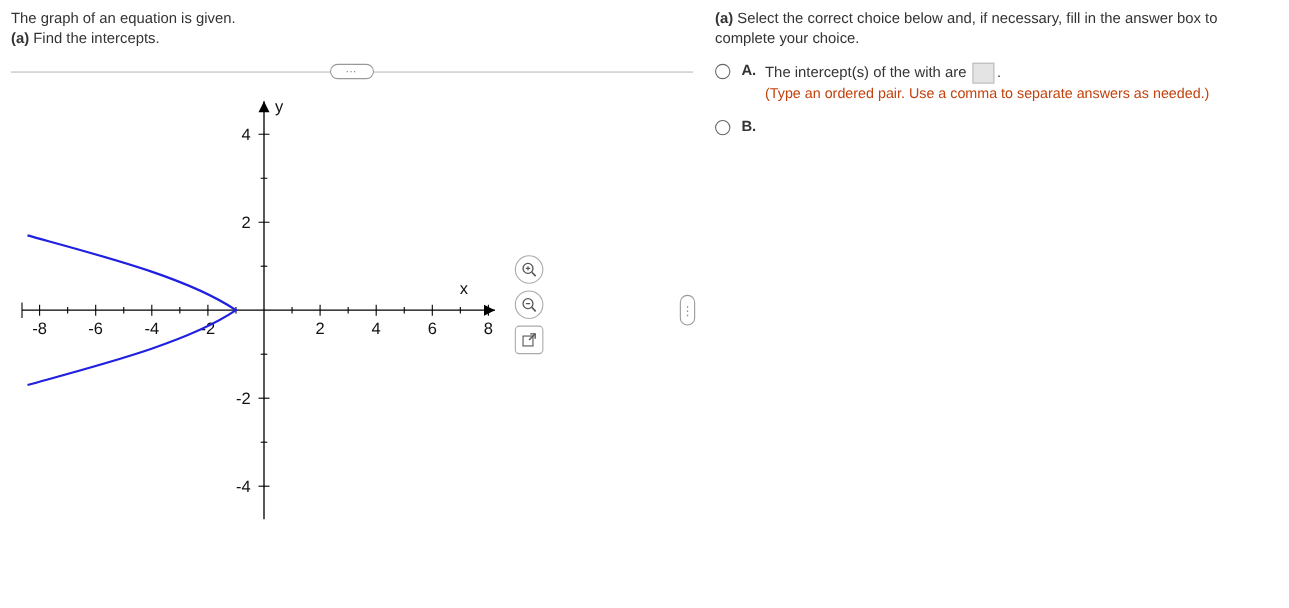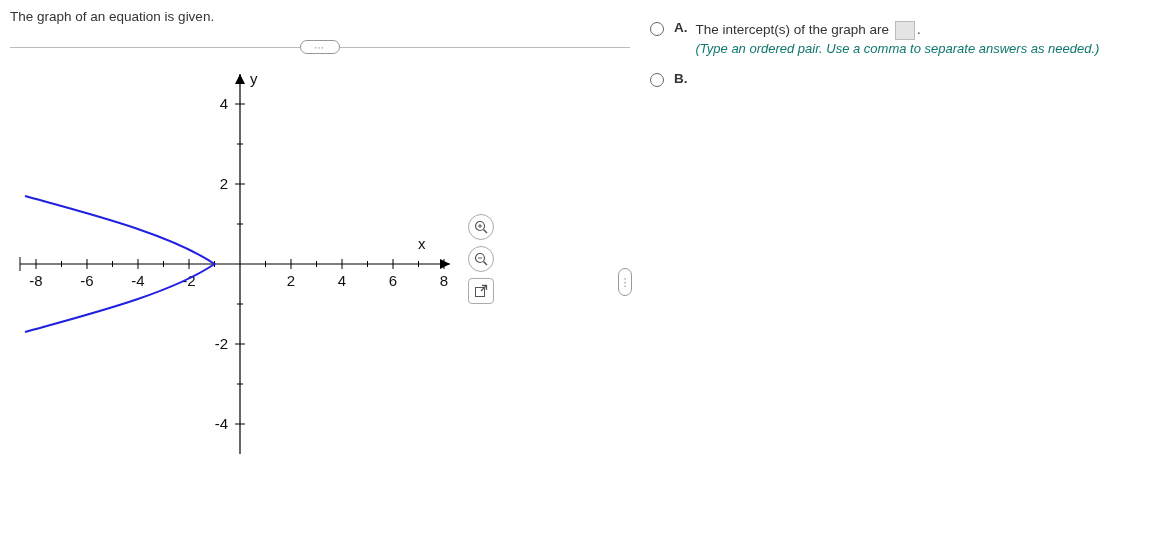--- a/index.html
+++ b/index.html
@@ -15,32 +15,36 @@
     .graph-svg-box { width: 460px; height: 400px; position: relative; }
     .graph-tools { position: absolute; left: 458px; top: 150px; display: flex; flex-direction: column; gap: 6px; }
     .tool-btn { width: 26px; height: 26px; border: 1px solid #aaa; border-radius: 50%; display: flex; align-items: center; justify-content: center; background: #fff; cursor: pointer; font-size: 13px; color: #555; }
     .tool-btn.sq { border-radius: 4px; }
     .vdots { position: absolute; left: 608px; top: 260px; width: 14px; height: 28px; border: 1px solid #999; border-radius: 7px; display: flex; align-items: center; justify-content: center; font-size: 11px; color: #888; cursor: pointer; }
     .answer-head { line-height: 1.35; margin-bottom: 8px; }
     .choice-row { display: flex; align-items: flex-start; margin-top: 12px; }
     .radio { width: 14px; height: 14px; border: 1.5px solid #666; border-radius: 50%; margin-top: 2px; flex-shrink: 0; cursor: pointer; }
     .choice-label { font-weight: bold; margin: 0 8px 0 10px; }
     .choice-body { line-height: 1.45; }
-    .hint { color: #0f766e; font-size: 13px; font-style: italic; }
+    .hint { color: #c2410c; font-size: 13px; }
     .ans-input { display: inline-block; width: 20px; height: 19px; background: #e4e4e4; border: 1px solid #bbb; vertical-align: middle; margin: 0 2px; cursor: text; }
     .tick-label { font-family: Arial; font-size: 15px; fill: #111; }
     .axis-label { font-family: Arial; font-size: 15px; fill: #111; }
   </style>
 </head>
 <body>
 
 <div class="container">
   <div class="left-col">
     <div class="prompt-text">
       <div>The graph of an equation is given.</div>
+      <div>
+        <b>(a)</b>
+        <span>Find the intercepts.</span>
+      </div>
     </div>
 
     <div class="divider-wrap">
       <div class="divider-line"></div>
       <div class="divider-cap">⋯</div>
       <div class="divider-line"></div>
     </div>
 
     <div class="graph-wrap">
       <div class="graph-svg-box">
@@ -131,26 +135,30 @@
               <polyline points="8,1.5 12.5,1.5 12.5,6" fill="none" stroke="#555" stroke-width="1.3"></polyline>
             </svg>
         </div>
       </div>
     </div>
 
     <div class="vdots">⋮</div>
   </div>
 
   <div class="right-col">
+    <div class="answer-head">
+      <b>(a)</b>
+      <span>Select the correct choice below and, if necessary, fill in the answer box to complete your choice.</span>
+    </div>
 
     <div class="choice-row">
       <div class="radio"></div>
       <div class="choice-label">A.</div>
       <div class="choice-body">
-        <span>The intercept(s) of the graph are</span>
+        <span>The intercept(s) of the with are</span>
         <span class="ans-input"></span><span>.</span>
         <div class="hint">(Type an ordered pair. Use a comma to separate answers as needed.)</div>
       </div>
     </div>
 
     <div class="choice-row">
       <div class="radio"></div>
       <div class="choice-label">B.</div>
     </div>
   </div>

